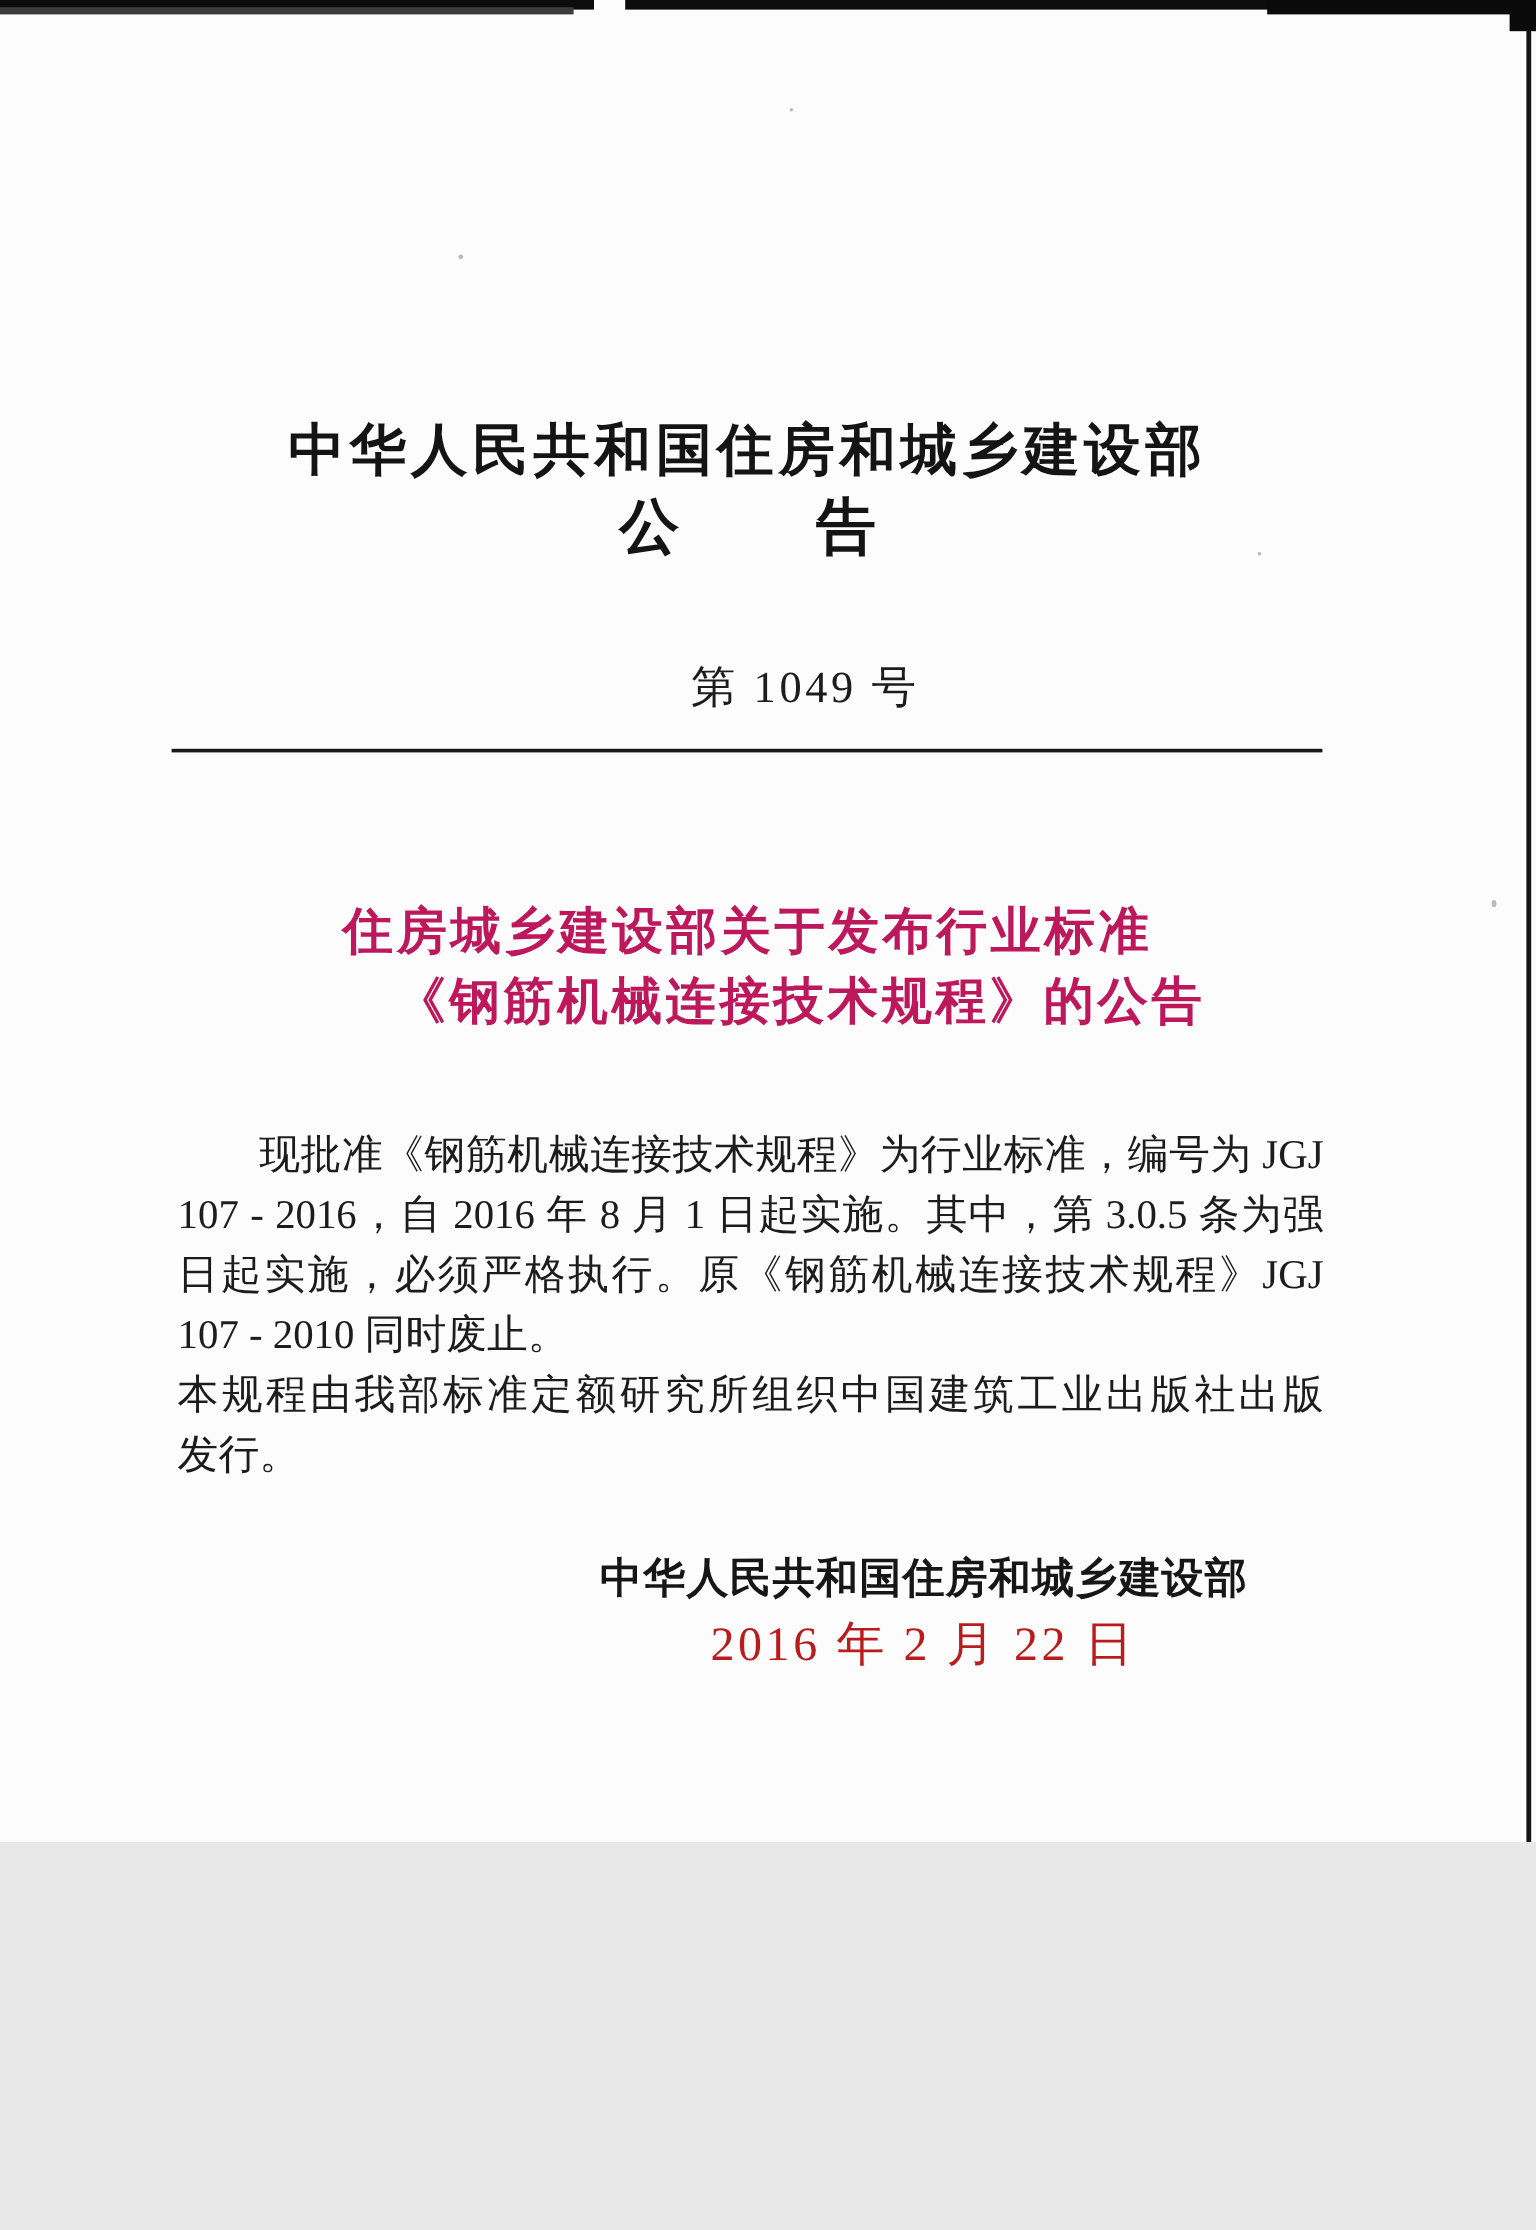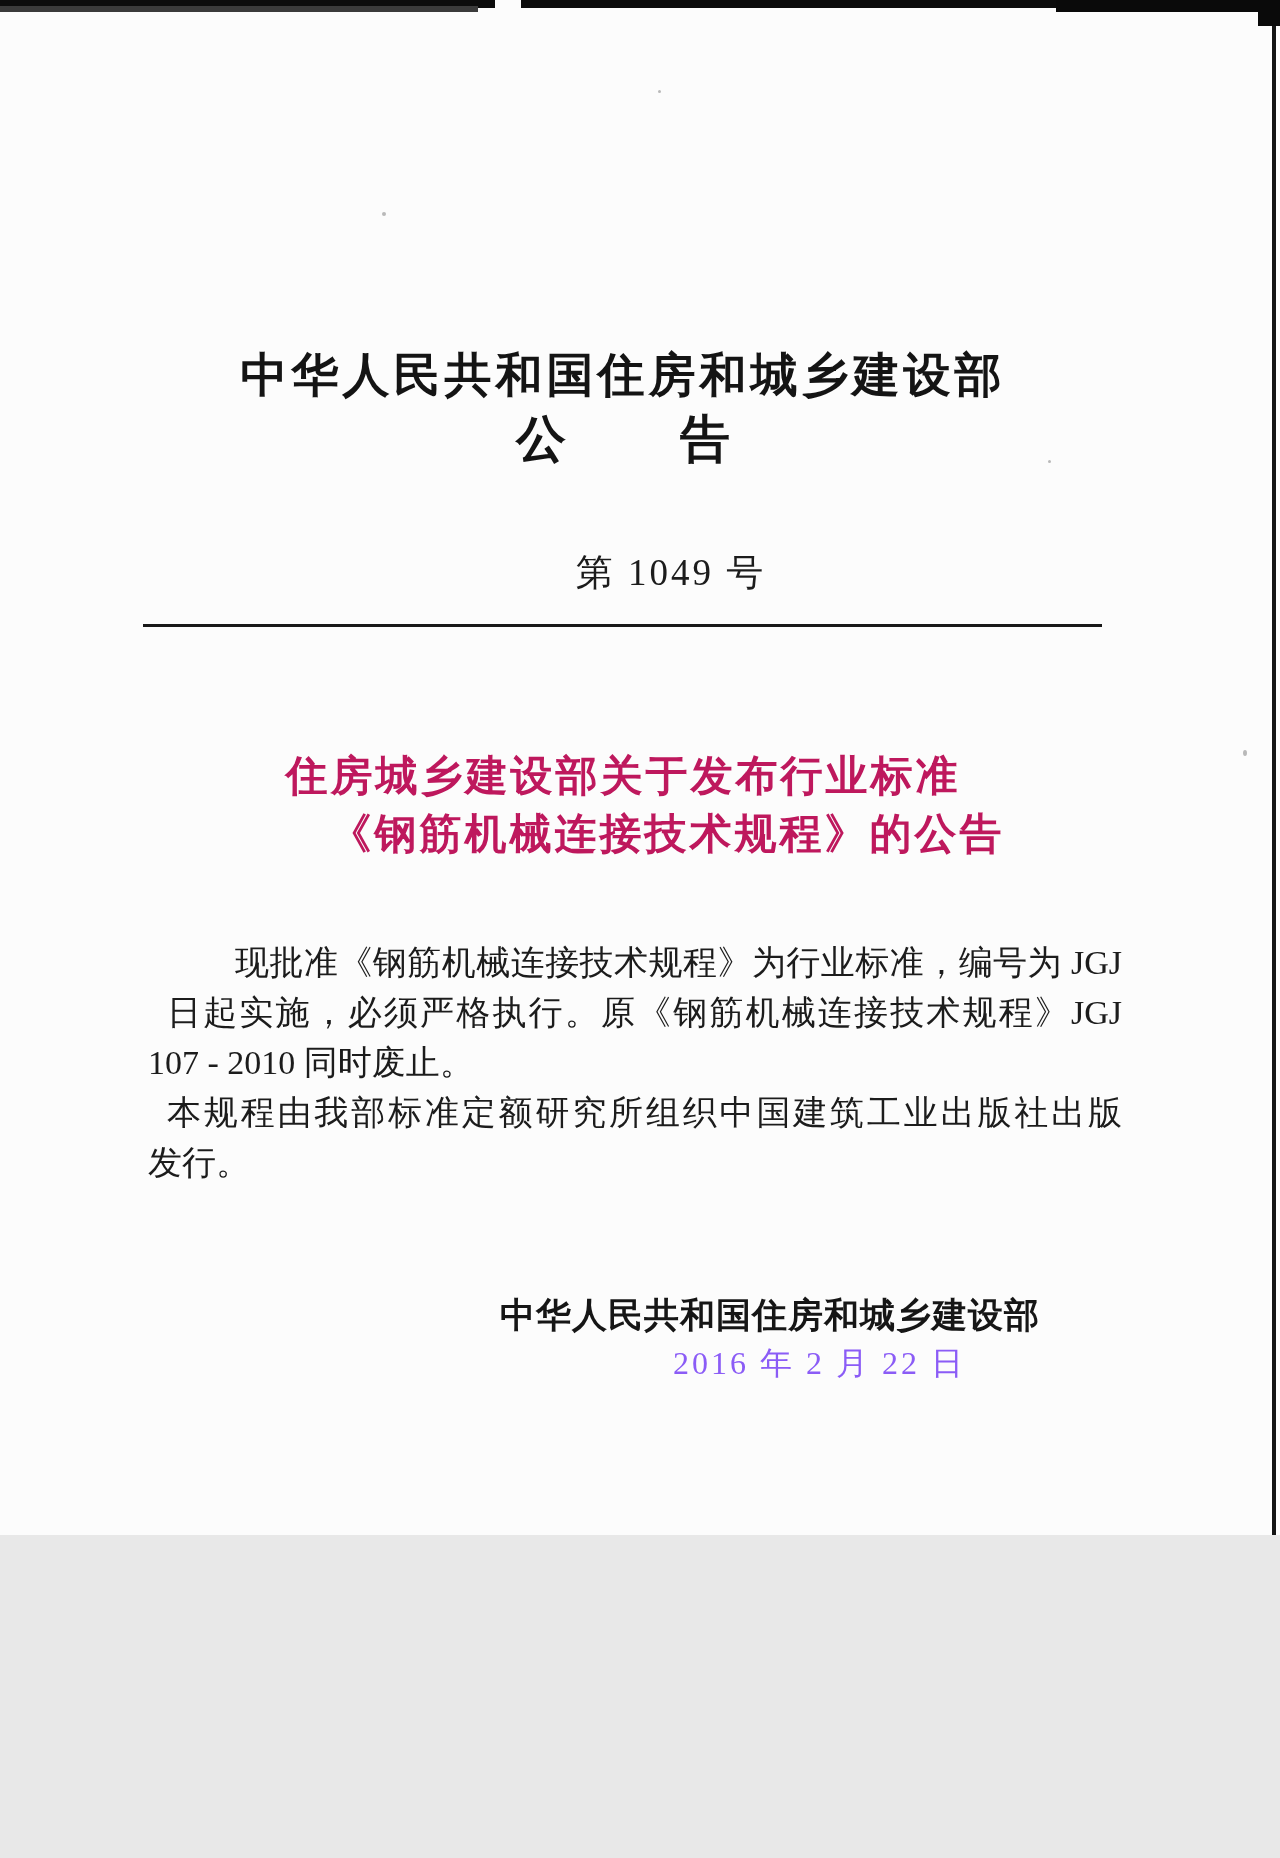--- a/index.html
+++ b/index.html
@@ -52,31 +52,31 @@
   }
   .subtitle-line1 { top:748px; }
   .subtitle-line2 { top:806px;margin-left:44px; }
 
   
   .body-block {
     position:absolute; left:148px; top:938px; width:955px;
     font-size:34px; line-height:50px; color:#1c1c1c;
   }
   .body-line { width:955px; box-sizing:border-box; white-space:nowrap; }
-  .body-line.just { text-align:justify; text-align-last:justify; white-space:normal;margin-left:19px; }
+  .body-line.just { text-align:justify; text-align-last:justify; white-space:normal; }
   .body-line.indent { padding-left:68px; }
 
   
   .signature {
     position:absolute; top:1292px; right:240px;
     font-size:35px; font-weight:700; letter-spacing:1px; color:#161616;
   }
   .sig-date {
-    position:absolute; top:1342px; right:314px;
-    font-size:32px; letter-spacing:3px; color:#8b5cf6;
+    position:absolute; top:1342px; right:333px;
+    font-size:40px; letter-spacing:3px; color:#b91c1c;
   }
 
   
   .watermark {
     position:absolute; left:872px; top:1772px;
     display:flex; align-items:center; gap:10px;
     color:#c9c9c9;
   }
   .watermark-text {
     font-family:"Liberation Sans", sans-serif;
@@ -114,20 +114,21 @@
 
   <div class="centered doc-number">第 1049 号</div>
 
   <div class="rule"></div>
 
   <h2 class="centered subtitle-line1">住房城乡建设部关于发布行业标准</h2>
   <h2 class="centered subtitle-line2">《钢筋机械连接技术规程》的公告</h2>
 
   <div class="body-block">
     <div class="body-line just indent">现批准《钢筋机械连接技术规程》为行业标准，编号为 JGJ</div>
+    <div class="body-line just">107 - 2016，自 2016 年 8 月 1 日起实施。其中，第 3.0.5 条为强</div>
     <div class="body-line just">日起实施，必须严格执行。原《钢筋机械连接技术规程》JGJ</div>
     <div class="body-line">107 - 2010 同时废止。</div>
     <div class="body-line just">本规程由我部标准定额研究所组织中国建筑工业出版社出版</div>
     <div class="body-line">发行。</div>
   </div>
 
   <div class="signature">中华人民共和国住房和城乡建设部</div>
   <div class="sig-date">2016 年 2 月 22 日</div>
 
   <div class="watermark">

